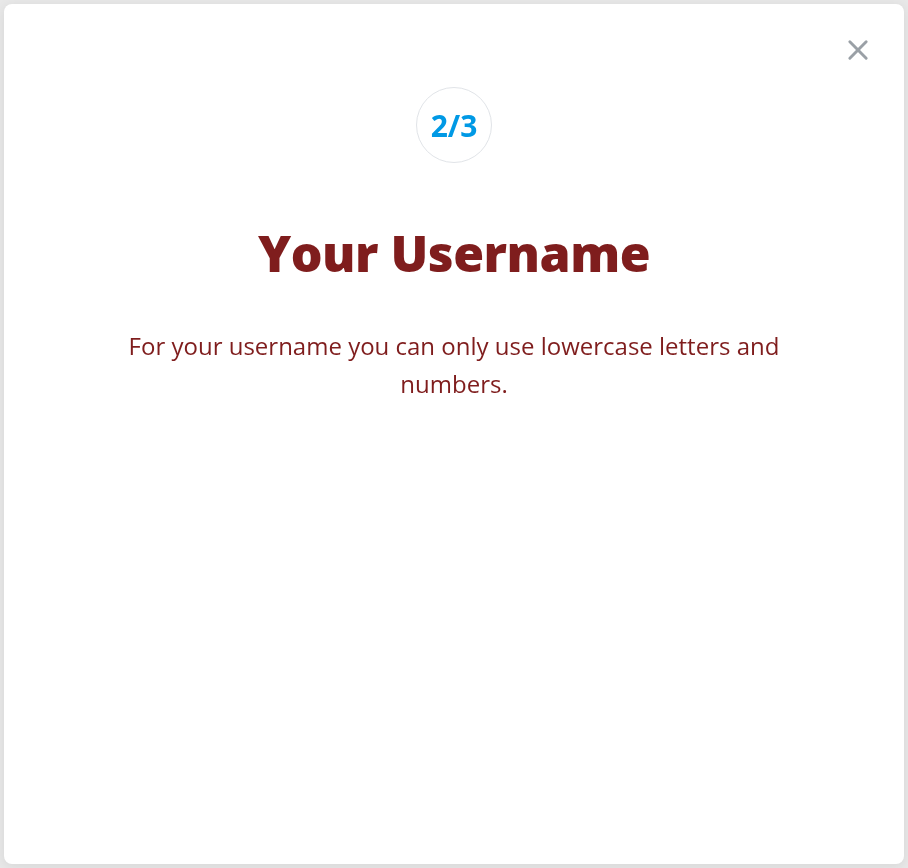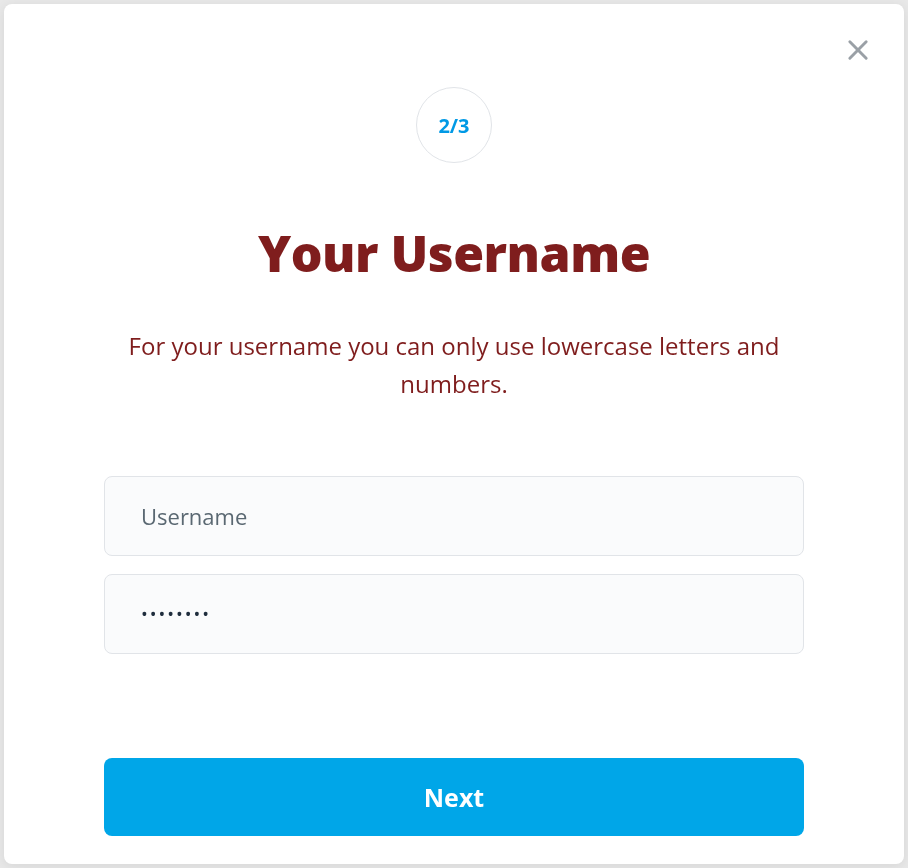--- a/index.html
+++ b/index.html
@@ -44,21 +44,21 @@
     }
     .step-indicator {
       width: 76px;
       height: 76px;
       border: 1px solid #e1e4e8;
       border-radius: 50%;
       display: flex;
       align-items: center;
       justify-content: center;
       margin: 55px auto 0;
-      font-size: 20px;
+      font-size: 30px;
       font-weight: 700;
       color: #0099e5;
     }
     .content {
       text-align: center;
       max-width: 700px;
       margin: 0 auto;
     }
     .title {
       font-size: 50px;
@@ -124,19 +124,14 @@
   </button>
 
   <div class="step-indicator">
     <span>2/3</span>
   </div>
 
   <div class="content">
     <h1 class="title">Your Username</h1>
     <p class="subtitle">For your username you can only use lowercase letters and numbers.</p>
 
-    <div class="form">
-      <input type="text" class="input-field" placeholder="Username" value="" style="">
-      <input type="password" class="input-field" value="password" style="">
-      <button class="next-btn">Next</button>
-    </div>
   </div>
 </div>
 
 </body></html>

